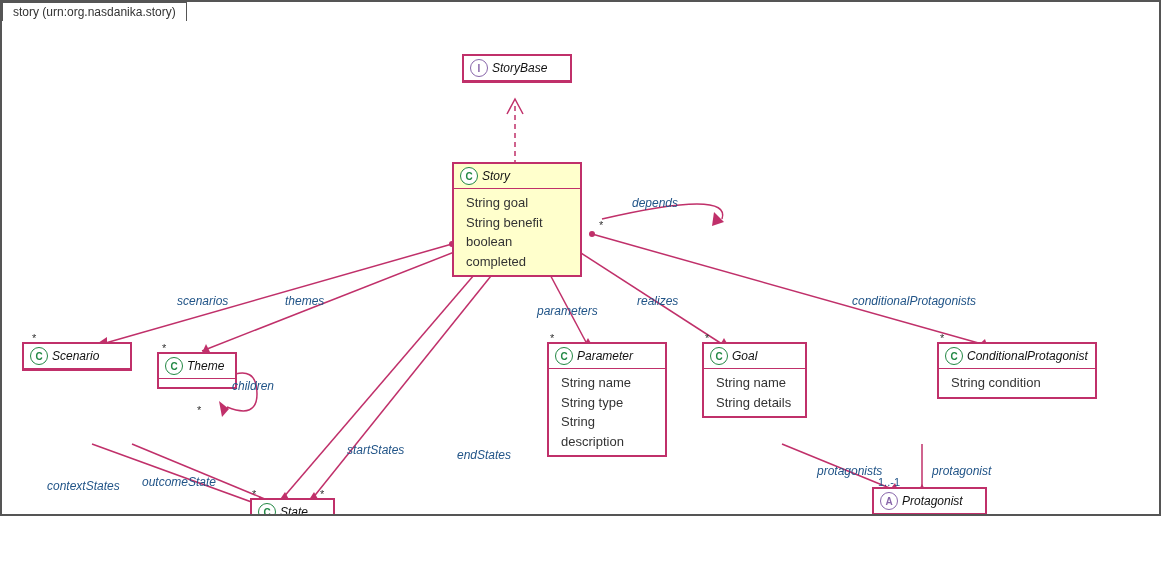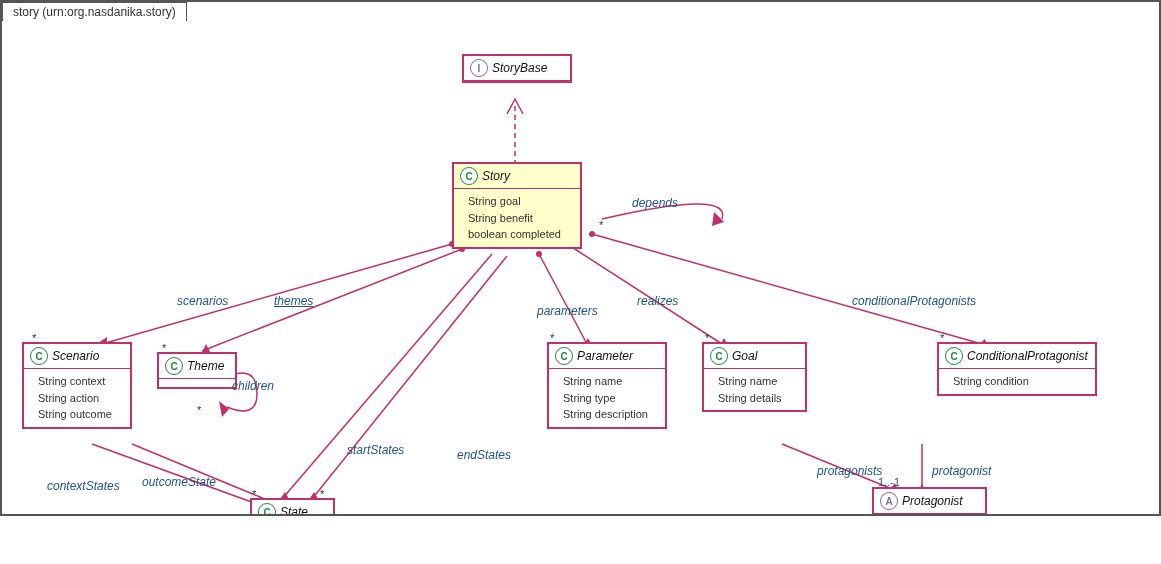--- a/index.html
+++ b/index.html
@@ -52,25 +52,24 @@
       align-items: center;
       gap: 4px;
       font-style: italic;
       font-size: 12px;
       color: #111;
     }
     .uml-class.highlighted .uml-class-header {
       background: #ffffcc;
     }
     .uml-class-body {
-      padding: 4px 6px;
-      font-size: 11px;
+      padding: 4px 12px;
+      font-size: 13px;
       line-height: 1.5;
       color: #333;
-      margin-left: 8px;
     }
     .uml-class.highlighted .uml-class-body {
       background: #ffffcc;
     }
     
     .stereo-circle {
       width: 18px;
       height: 18px;
       border-radius: 50%;
       border: 1.5px solid #8866aa;
@@ -198,25 +197,20 @@
         <div>String benefit</div>
         <div>boolean completed</div>
       </div>
     </div>
 
     <div class="uml-class" style="left:20px; top:318px; width:110px;">
       <div class="uml-class-header">
         <div class="stereo-circle green">C</div>
         <span>Scenario</span>
       </div>
-      <div class="uml-class-body">
-        <div>String context</div>
-        <div>String action</div>
-        <div>String outcome</div>
-      </div>
     </div>
 
     <div class="uml-class" style="left:155px; top:328px; width:80px;">
       <div class="uml-class-header">
         <div class="stereo-circle green">C</div>
         <span>Theme</span>
       </div>
       <div class="uml-class-body"></div>
     </div>
 
@@ -264,21 +258,21 @@
     <div class="uml-class" style="left:870px; top:463px; width:115px;">
       <div class="uml-class-header">
         <div class="stereo-circle">A</div>
         <span style="font-style:italic;">Protagonist</span>
       </div>
       <div class="uml-class-body"></div>
     </div>
 
     <div class="label-text" style="left:630px; top:172px;">depends</div>
     <div class="label-text" style="left:175px; top:270px;">scenarios</div>
-    <div class="label-text" style="left:272px; top:270px;text-decoration:underline;">themes</div>
+    <div class="label-text" style="left:283px; top:270px;">themes</div>
     <div class="label-text" style="left:230px; top:355px;">children</div>
     <div class="label-text" style="left:345px; top:380px;margin-top:39px;">startStates</div>
     <div class="label-text" style="left:455px; top:390px;margin-top:34px;">endStates</div>
     <div class="label-text" style="left:535px; top:280px;">parameters</div>
     <div class="label-text" style="left:635px; top:270px;">realizes</div>
     <div class="label-text" style="left:850px; top:270px;">conditionalProtagonists</div>
     <div class="label-text" style="left:815px; top:440px;">protagonists</div>
     <div class="label-text" style="left:930px; top:440px;">protagonist</div>
     <div class="label-text" style="left:45px; top:455px;">contextStates</div>
     <div class="label-text" style="left:140px; top:444px;margin-top:7px;">outcomeState</div>

